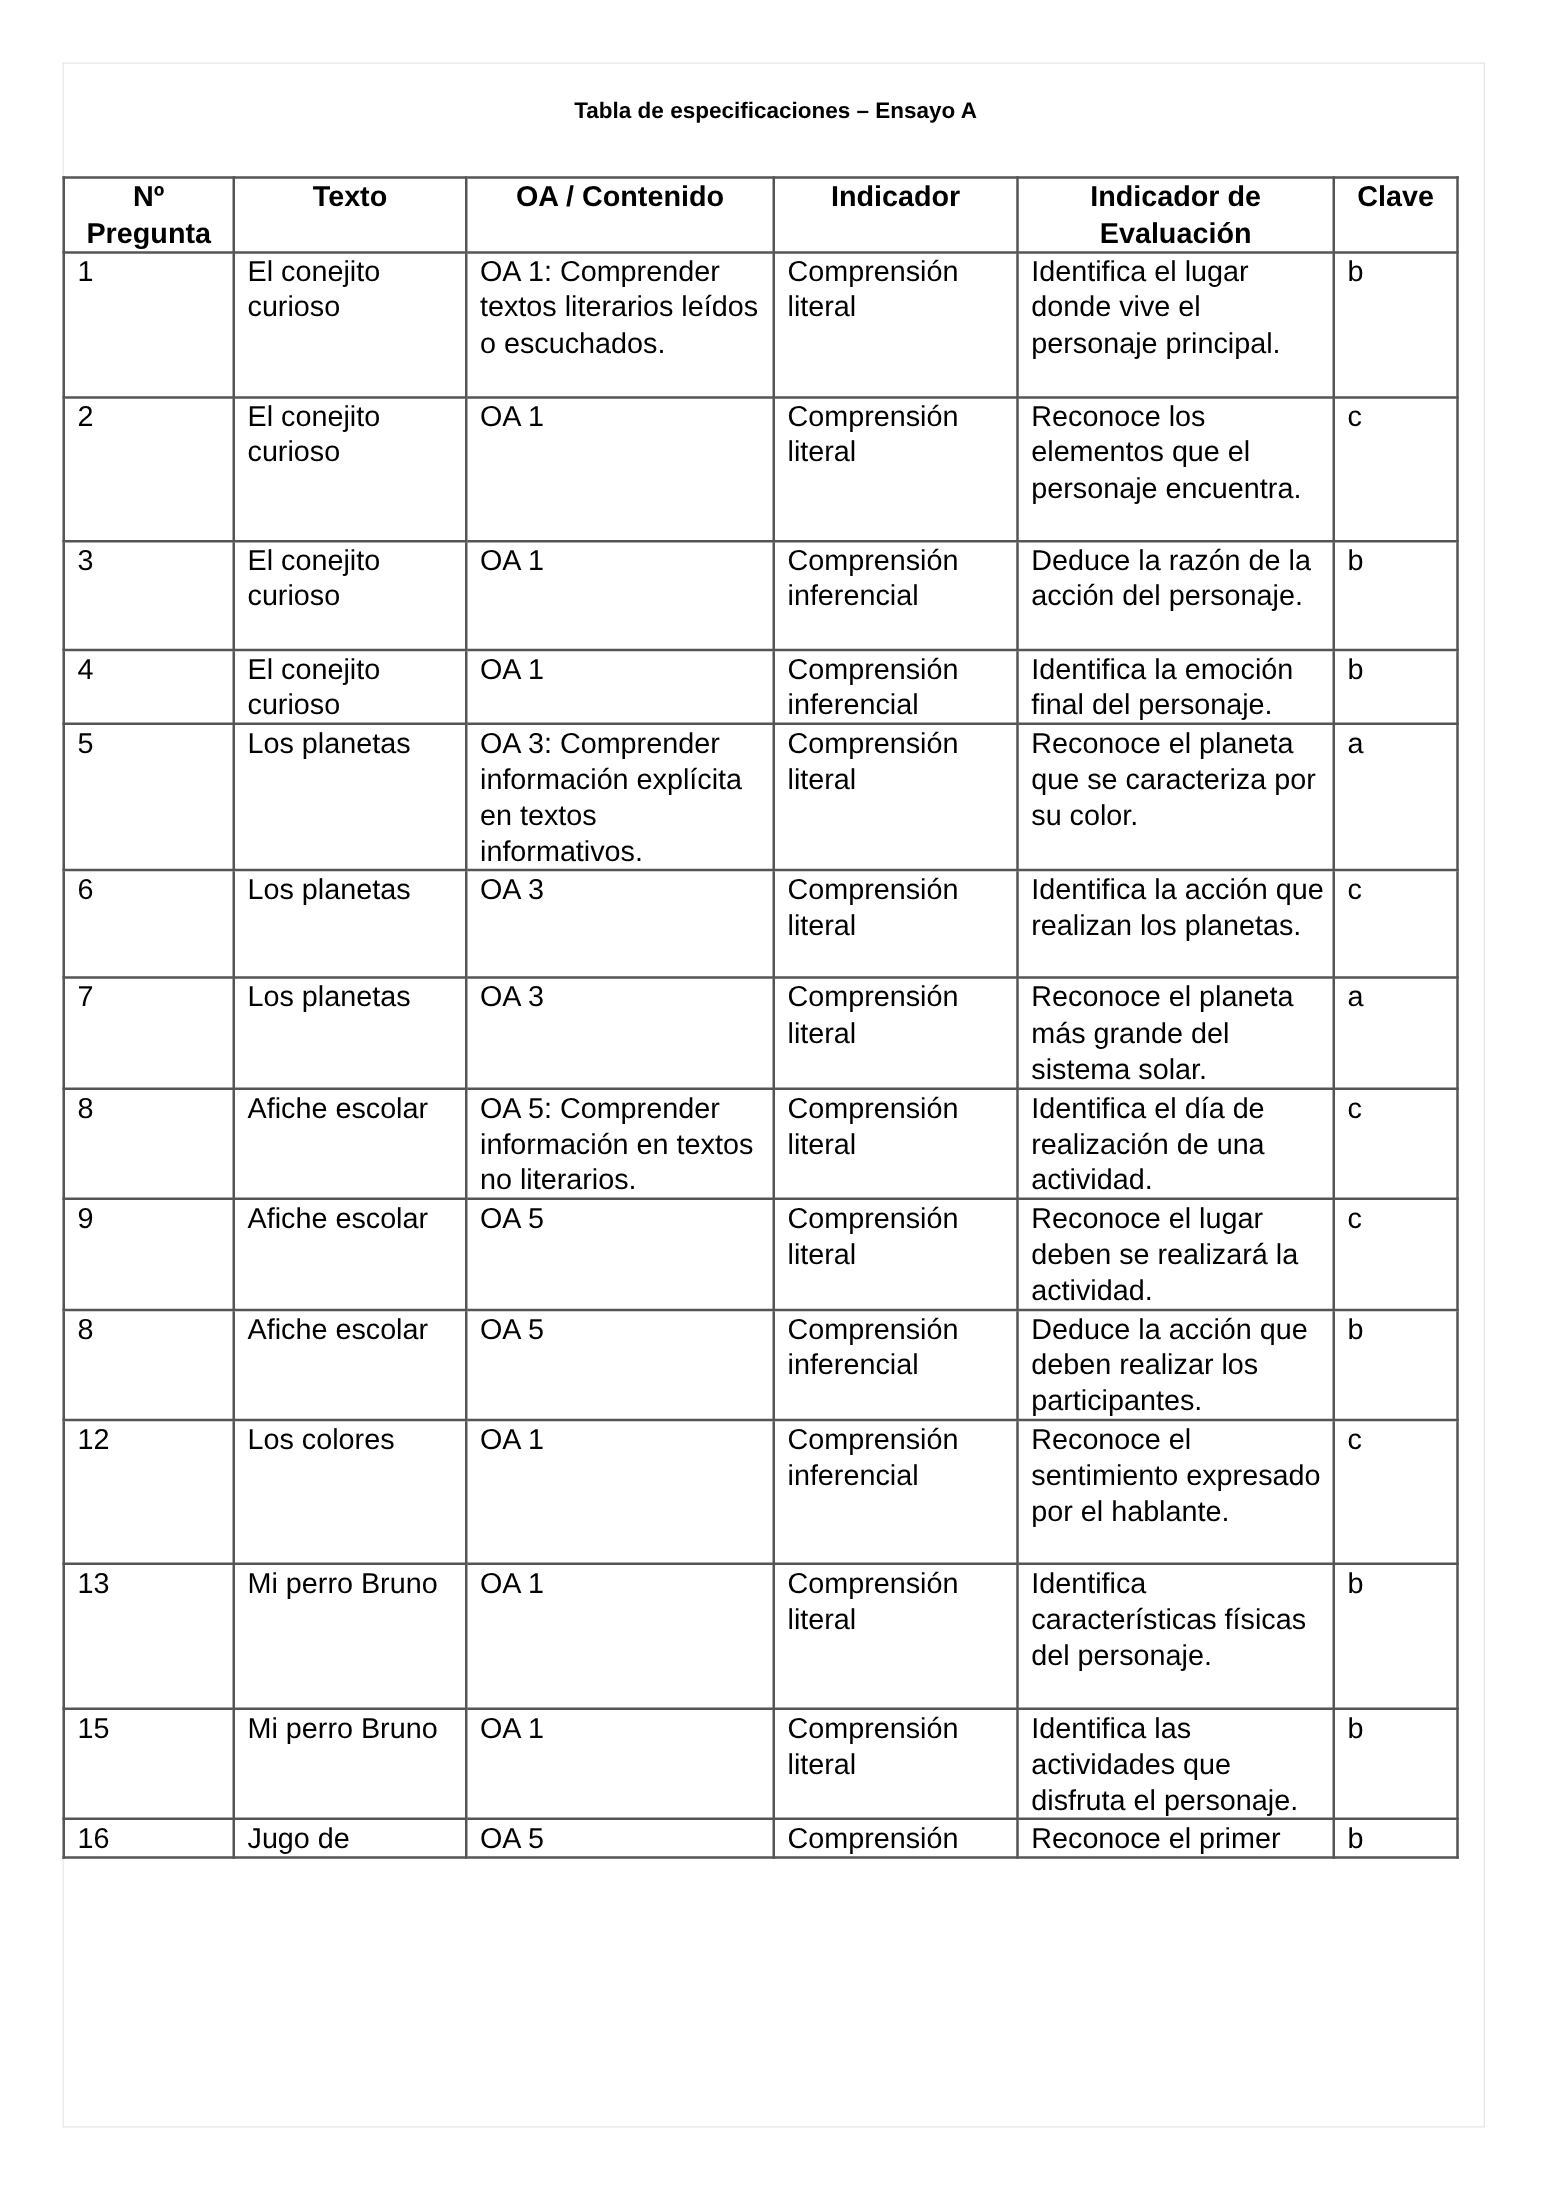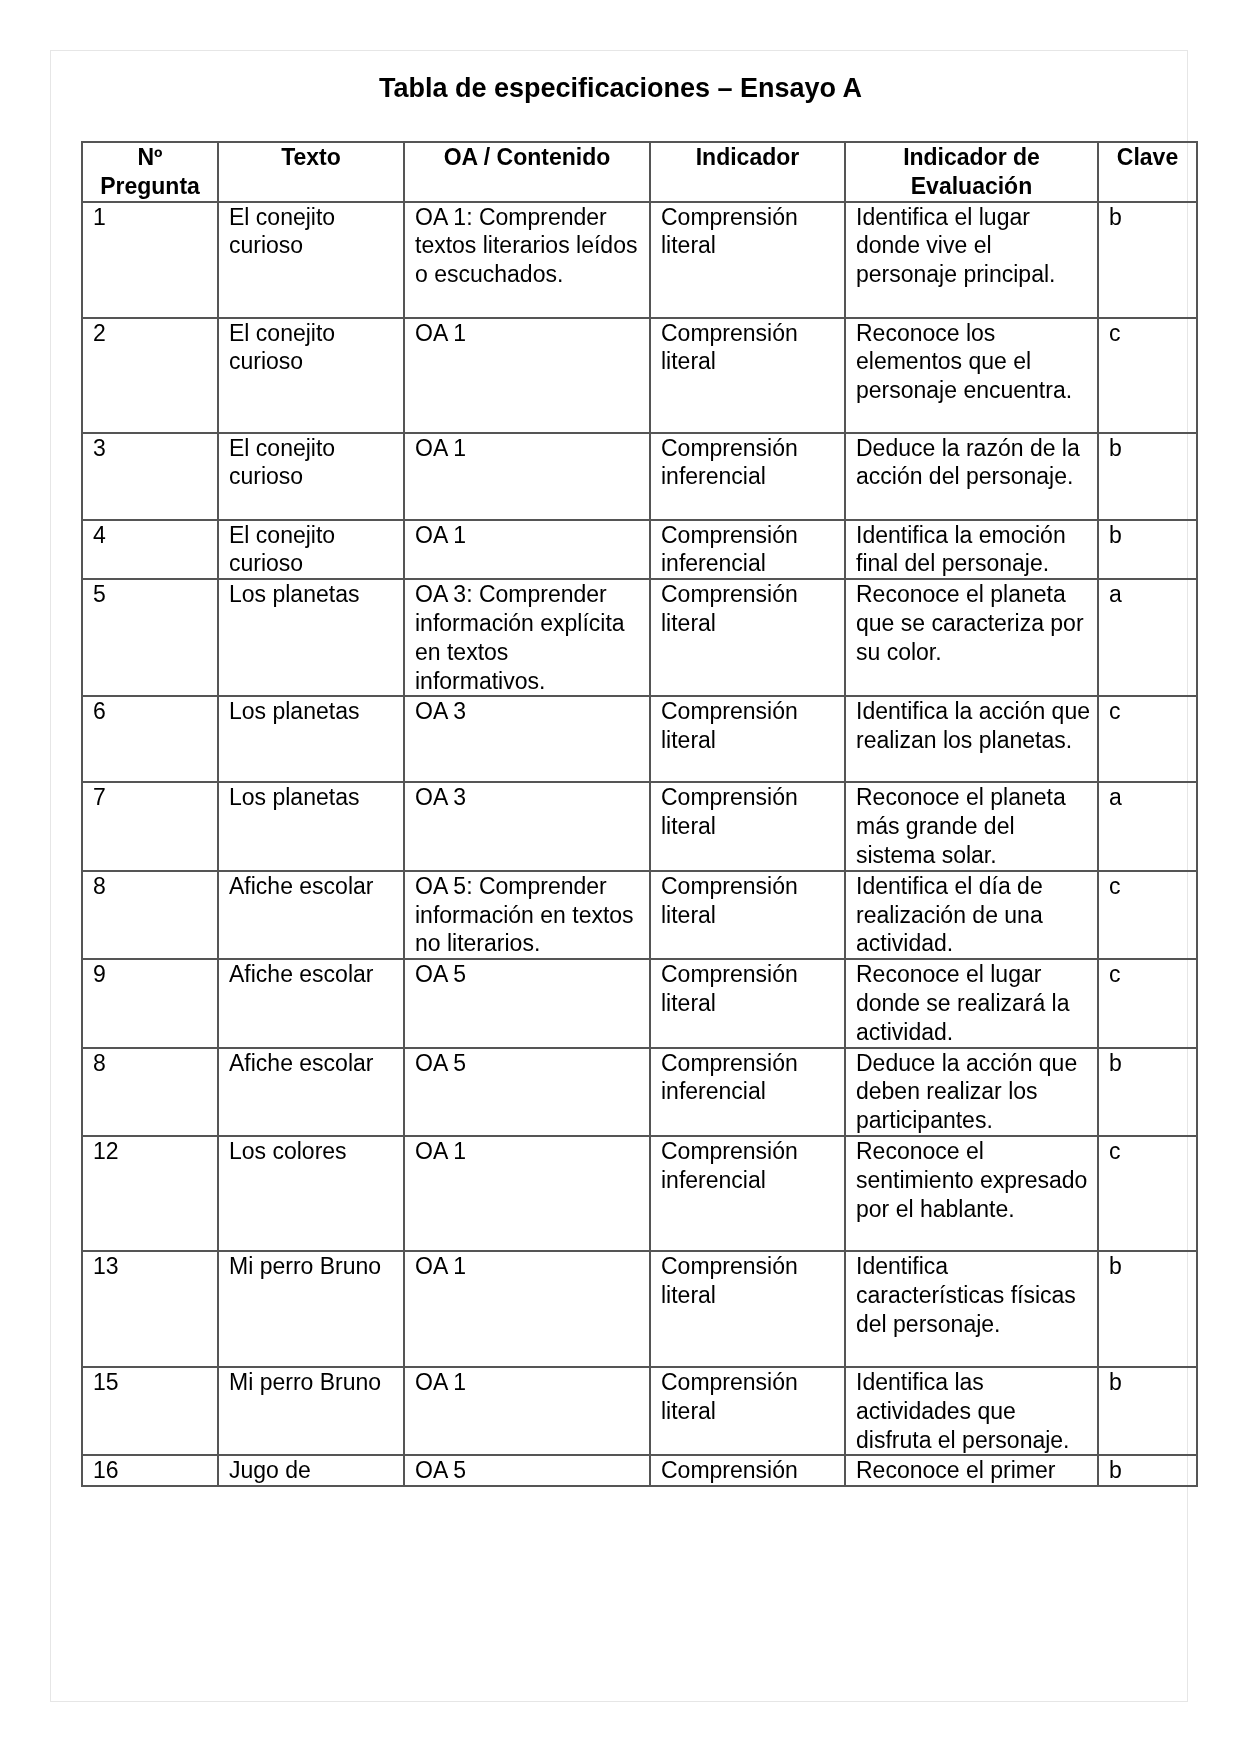--- a/index.html
+++ b/index.html
@@ -25,26 +25,26 @@
       box-sizing: border-box;
       background: #ffffff;
     }
     .doc-title {
       position: absolute;
       left: 0;
       top: 74px;
       width: 1241px;
       text-align: center;
       font-weight: bold;
-      font-size: 27px;
+      font-size: 18px;
       line-height: 28px;
     }
     table.spec {
       position: absolute;
-      left: 81px;
+      left: 50px;
       top: 141px;
       width: 1115px;
       border-collapse: collapse;
       table-layout: fixed;
       font-size: 23px;
       line-height: 28.8px;
     }
     table.spec th, table.spec td {
       border: 2px solid #555555;
       vertical-align: top;
@@ -160,21 +160,21 @@
       <td>OA 5: Comprender información en textos no literarios.</td>
       <td>Comprensión literal</td>
       <td>Identifica el día de realización de una actividad.</td>
       <td>c</td>
     </tr>
     <tr class="h86">
       <td>9</td>
       <td>Afiche escolar</td>
       <td>OA 5</td>
       <td>Comprensión literal</td>
-      <td>Reconoce el lugar donde se realizará la actividad.</td>
+      <td>Reconoce el lugar deben se realizará la actividad.</td>
       <td>c</td>
     </tr>
     <tr class="h86">
       <td>8</td>
       <td>Afiche escolar</td>
       <td>OA 5</td>
       <td>Comprensión inferencial</td>
       <td>Deduce la acción que deben realizar los participantes.</td>
       <td>b</td>
     </tr>

